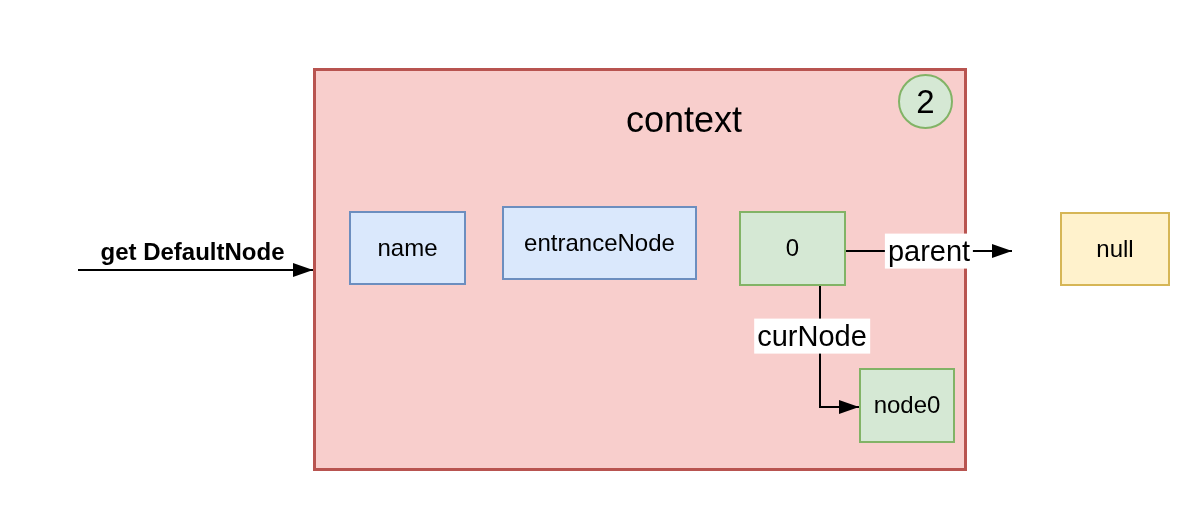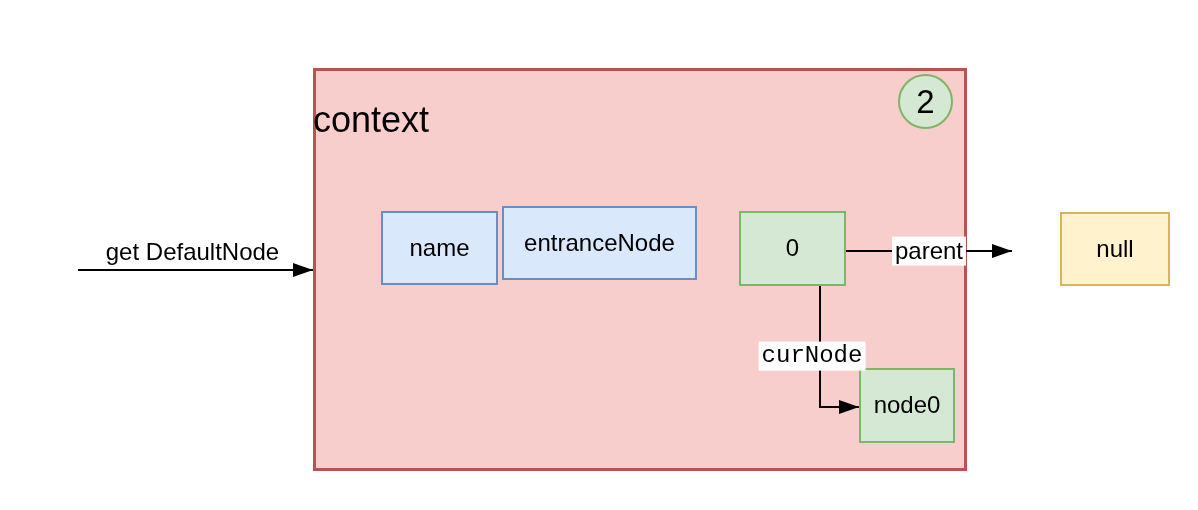--- a/index.html
+++ b/index.html
@@ -32,20 +32,21 @@
     height: 403px;
     box-sizing: border-box;
     background: var(--context_fill, #f8cecc);
     border: 3px solid var(--context_stroke, #b85450);
   }
   .context-title {
     position: absolute;
     left: 313px;
     top: 99px;
     width: 742px;
+    text-align: center;
     font-size: 36px;
     line-height: 1.15;
   }
   .badge {
     position: absolute;
     left: 898px;
     top: 74px;
     width: 55px;
     height: 55px;
     box-sizing: border-box;
@@ -65,47 +66,48 @@
     align-items: center;
     justify-content: center;
     font-size: 24px;
     line-height: 1.1;
     text-align: center;
   }
   .node.blue   { background: var(--blue_fill, #dae8fc);   border: 2px solid var(--blue_stroke, #6c8ebf); }
   .node.green  { background: var(--green_fill, #d5e8d4);  border: 2px solid var(--green_stroke, #82b366); }
   .node.yellow { background: var(--yellow_fill, #fff2cc); border: 2px solid var(--yellow_stroke, #d6b656); }
 
-  .n-name         { left: 349px;  top: 211px; width: 117px; height: 74px; margin-left: 32px; }
+  .n-name         { left: 349px;  top: 211px; width: 117px; height: 74px; }
   .n-entrance     { left: 502px;  top: 206px; width: 195px; height: 74px; }
   .n-zero         { left: 739px;  top: 211px; width: 107px; height: 75px; }
   .n-null         { left: 1060px; top: 212px; width: 110px; height: 74px; }
   .n-node0        { left: 859px;  top: 368px; width: 96px;  height: 75px; justify-content: center; }
 
   .edge-label {
     position: absolute;
     transform: translate(-50%, -50%);
     background: var(--label_bg, #ffffff);
     padding: 0 3px;
-    font-size: 24px;
+    font-size: 29px;
     line-height: 1.2;
     white-space: nowrap;
   }
   .el-parent  { left: 929px; top: 251px; }
-  .el-curnode { left: 812px; top: 356px; font-family: Liberation Mono, monospace; }
+  .el-curnode { left: 812px; top: 336px; }
 
   .incoming-label {
     position: absolute;
     left: 85px;
     top: 236px;
     width: 215px;
     text-align: center;
     font-size: 24px;
     line-height: 31px;
     white-space: nowrap;
+    font-weight: bold;
   }
 </style>
 </head>
 <body>
 
 <div class="canvas">
 
   <div class="context-box"></div>
   <div class="context-title">context</div>
   <div class="badge">2</div>

